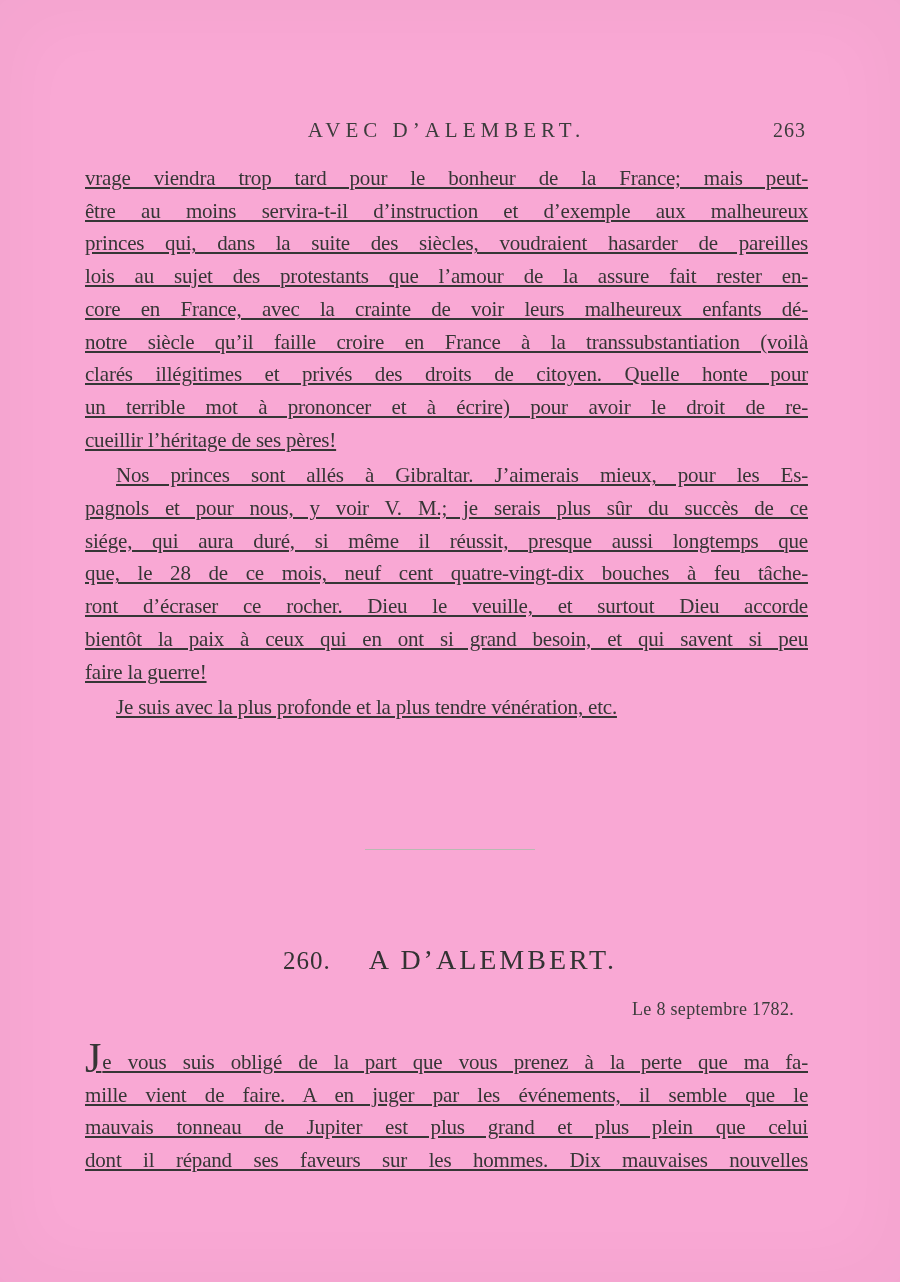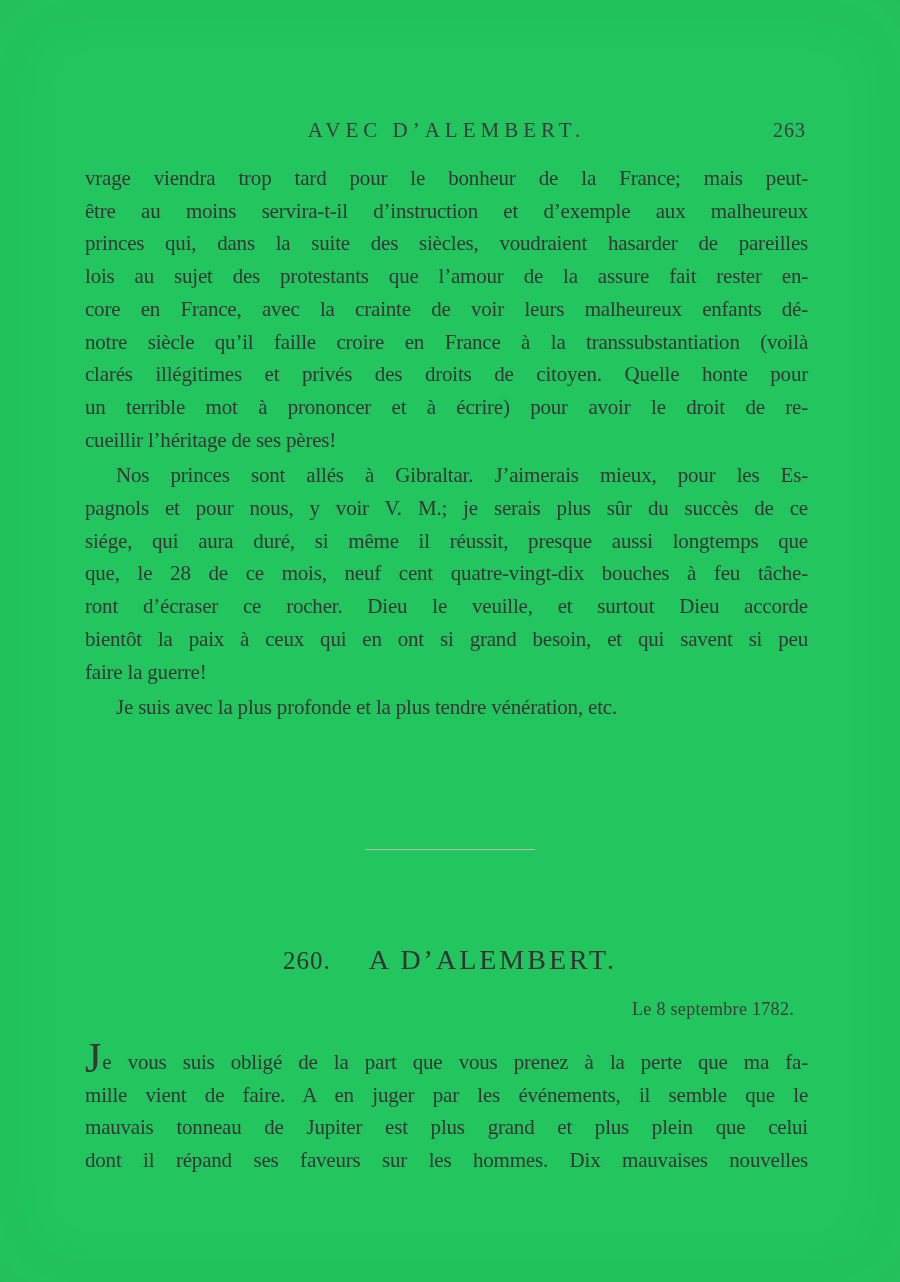--- a/index.html
+++ b/index.html
@@ -5,40 +5,41 @@
   html,body{margin:0;padding:0;}
   body{
     width:900px;height:1282px;
     background:#fcfdf8;
     font-family:"Liberation Serif","DejaVu Serif",serif;
     color:#383838;
     overflow:hidden;
   }
   .page{
     position:relative;width:900px;height:1282px;
-    background:#22c55e;
+    background:#f9a8d4;
     box-shadow:inset 0 0 80px rgba(60,60,40,0.04);
   }
   
   .running-header{
     position:absolute;top:118px;left:85px;width:723px;height:30px;
   }
   .running-title{
     position:absolute;left:0;right:0;text-align:center;
     font-size:21px;letter-spacing:5px;color:#3c3c3c;
   }
   .running-pagenum{
     position:absolute;right:2px;top:1px;
     font-size:20px;letter-spacing:1px;color:#3c3c3c;
   }
   
   .text-block{
     position:absolute;left:85px;width:723px;
     font-size:21px;line-height:32.7px;letter-spacing:-0.2px;
     color:#363636;
+    text-decoration:underline;
   }
   #continuation-block{top:162px;}
   #letter260-block{top:1046px;}
   .para{margin:0;}
   .para + .para{margin-top:3px;}
   .line{
     text-align:justify;
     text-align-last:justify;
     white-space:nowrap;
     width:100%;

